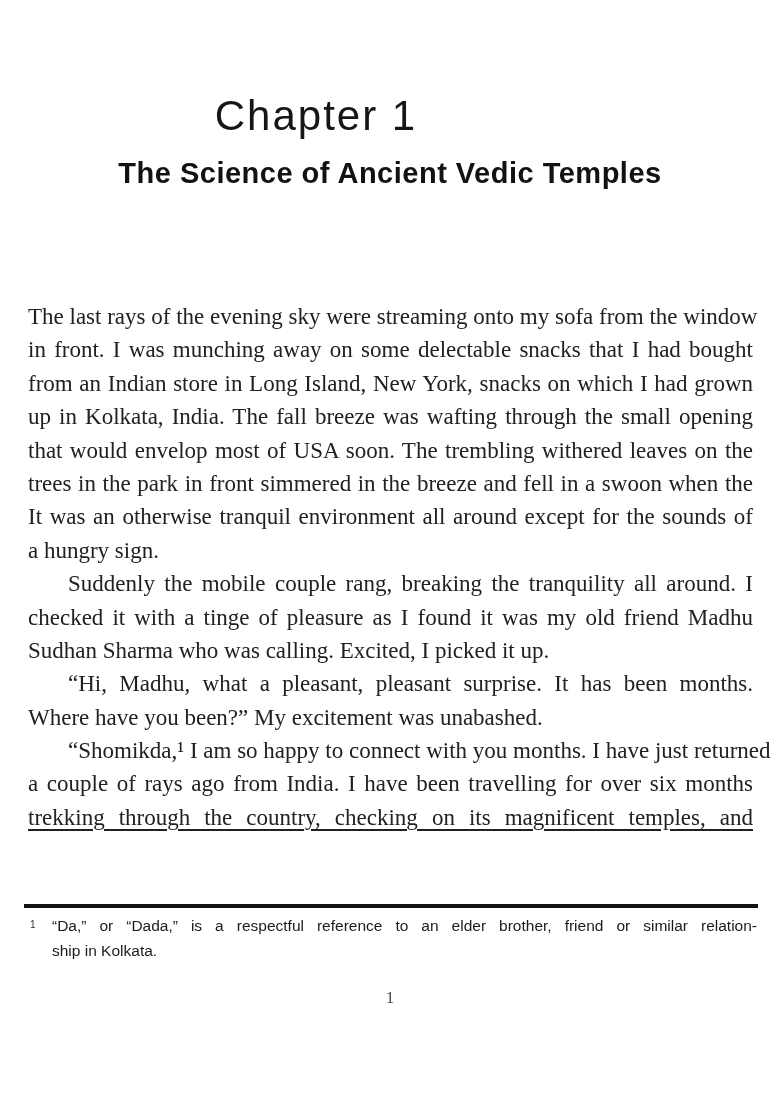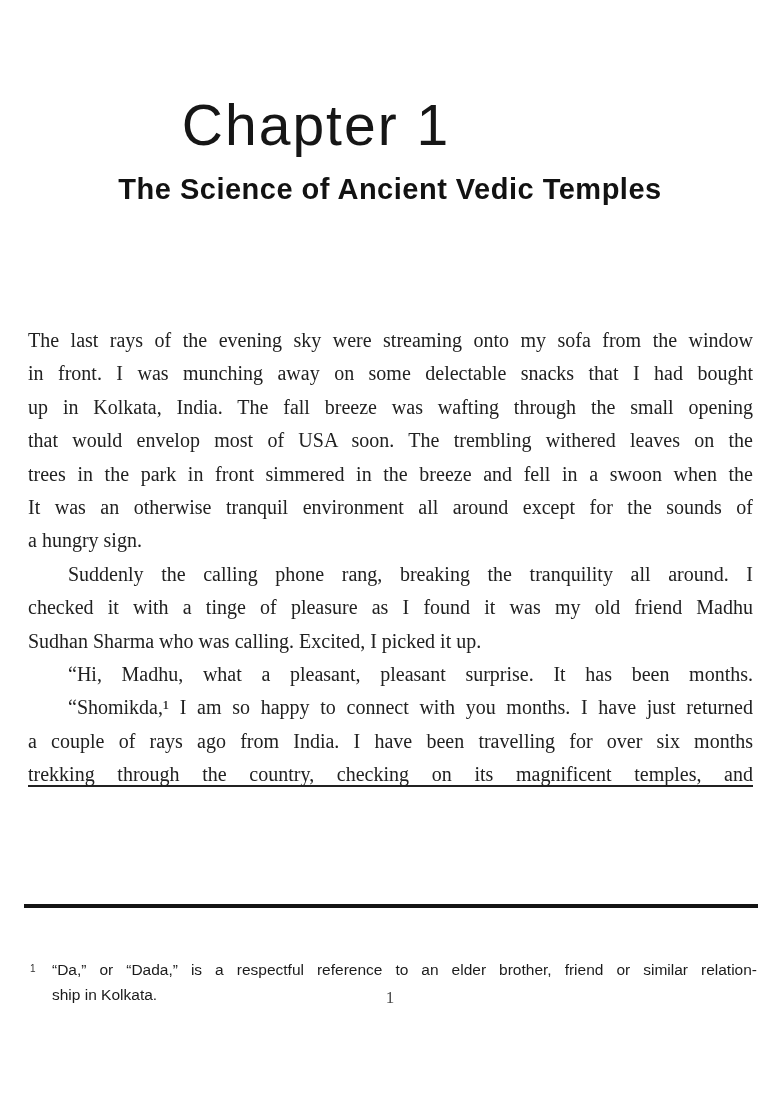--- a/index.html
+++ b/index.html
@@ -16,44 +16,43 @@
     color: #1e1e1e;
   }
   .chapter-title {
     position: absolute;
     top: 92px;
     left: 0;
     width: 632px;
     text-align: center;
     font-family: "Liberation Sans", sans-serif;
     font-weight: 400;
-    font-size: 57px;
+    font-size: 42px;
     letter-spacing: 2px;
     color: #161616;
   }
   .chapter-subtitle {
     position: absolute;
     top: 157px;
     left: 0;
     width: 780px;
     text-align: center;
     font-family: "Liberation Sans", sans-serif;
     font-weight: 700;
     font-size: 29px;
     letter-spacing: 0.5px;
     color: #121212;
-    margin-top: 16px;
   }
   .body-text {
     position: absolute;
-    top: 324px;
+    top: 300px;
     left: 28px;
     width: 725px;
     font-family: "Liberation Serif", serif;
-    font-size: 20px;
+    font-size: 23px;
     color: #212121;
   }
   .text-line {
     height: 33.4px;
     line-height: 33.4px;
     text-align: justify;
     text-align-last: justify;
     white-space: nowrap;
   }
   .text-line.end {
@@ -96,21 +95,20 @@
     font-size: 10px;
     color: #333333;
   }
   .footnote-line {
     text-align: left;
   }
   .footnote-line.first {
     text-align: justify;
     text-align-last: justify;
     white-space: nowrap;
-    margin-top: 44px;
   }
   .page-number {
     position: absolute;
     top: 988px;
     left: 0;
     width: 780px;
     text-align: center;
     font-family: "Liberation Serif", serif;
     font-size: 17px;
     color: #4a4a4a;
@@ -123,35 +121,37 @@
 
   <div class="chapter-title">Chapter 1</div>
 
   <div class="chapter-subtitle">The Science of Ancient Vedic Temples</div>
 
   <div class="body-text">
 
     <div>
       <div class="text-line">The last rays of the evening sky were streaming onto my sofa from the window</div>
       <div class="text-line">in front. I was munching away on some delectable snacks that I had bought</div>
+      <div class="text-line">from an Indian store in Long Island, New York, snacks on which I had grown</div>
       <div class="text-line">up in Kolkata, India. The fall breeze was wafting through the small opening</div>
       <div class="text-line">that would envelop most of USA soon. The trembling withered leaves on the</div>
       <div class="text-line">trees in the park in front simmered in the breeze and fell in a swoon when the</div>
       <div class="text-line">It was an otherwise tranquil environment all around except for the sounds of</div>
       <div class="text-line end">a hungry sign.</div>
     </div>
 
     <div>
-      <div class="text-line indent">Suddenly the calling phone rang, breaking the tranquility all around. I</div>
+      <div class="text-line indent">Suddenly the mobile couple rang, breaking the tranquility all around. I</div>
       <div class="text-line">checked it with a tinge of pleasure as I found it was my old friend Madhu</div>
       <div class="text-line end">Sudhan Sharma who was calling. Excited, I picked it up.</div>
     </div>
 
     <div>
       <div class="text-line indent">“Hi, Madhu, what a pleasant, pleasant surprise. It has been months.</div>
+      <div class="text-line end">Where have you been?” My excitement was unabashed.</div>
     </div>
 
     <div>
       <div class="text-line indent">“Shomikda,¹ I am so happy to connect with you months. I have just returned</div>
       <div class="text-line">a couple of rays ago from India. I have been travelling for over six months</div>
       <div class="text-line underlined">trekking through the country, checking on its magnificent temples,  and</div>
     </div>
 
   </div>
 

